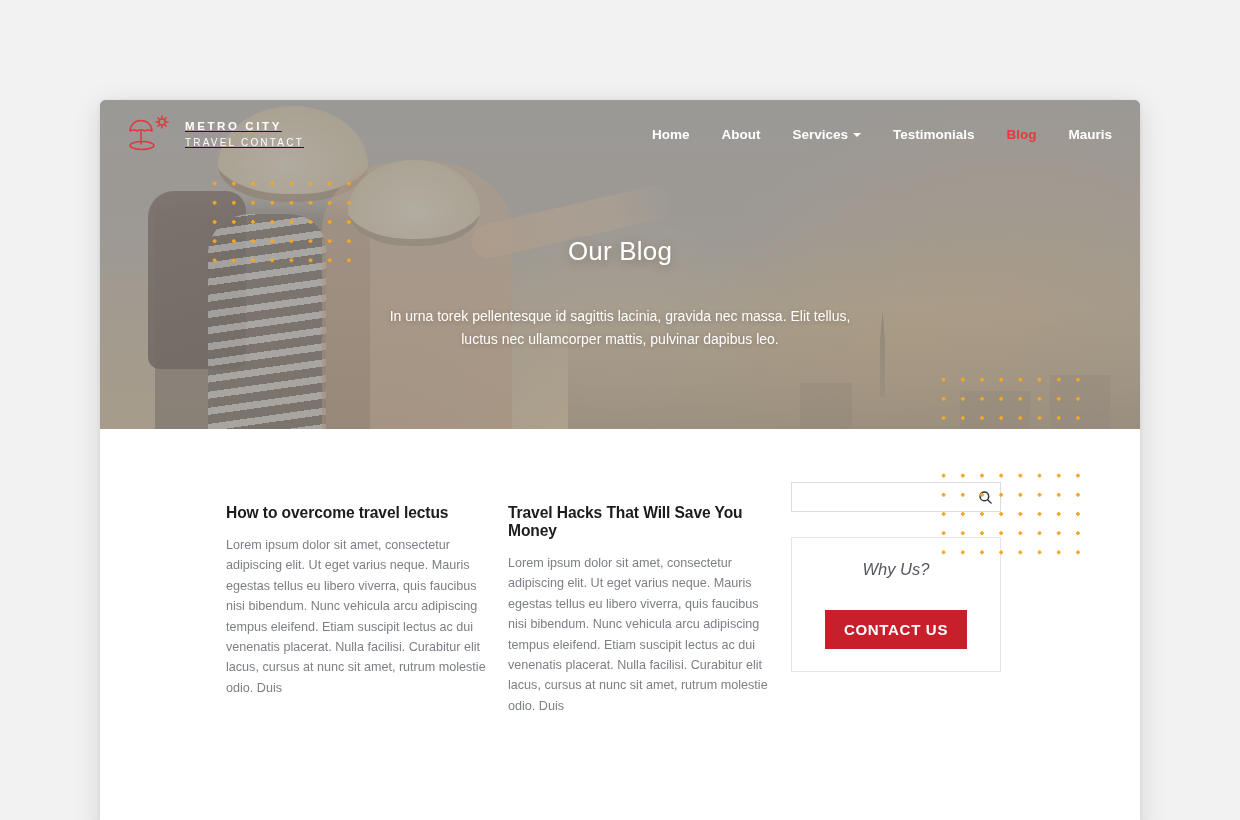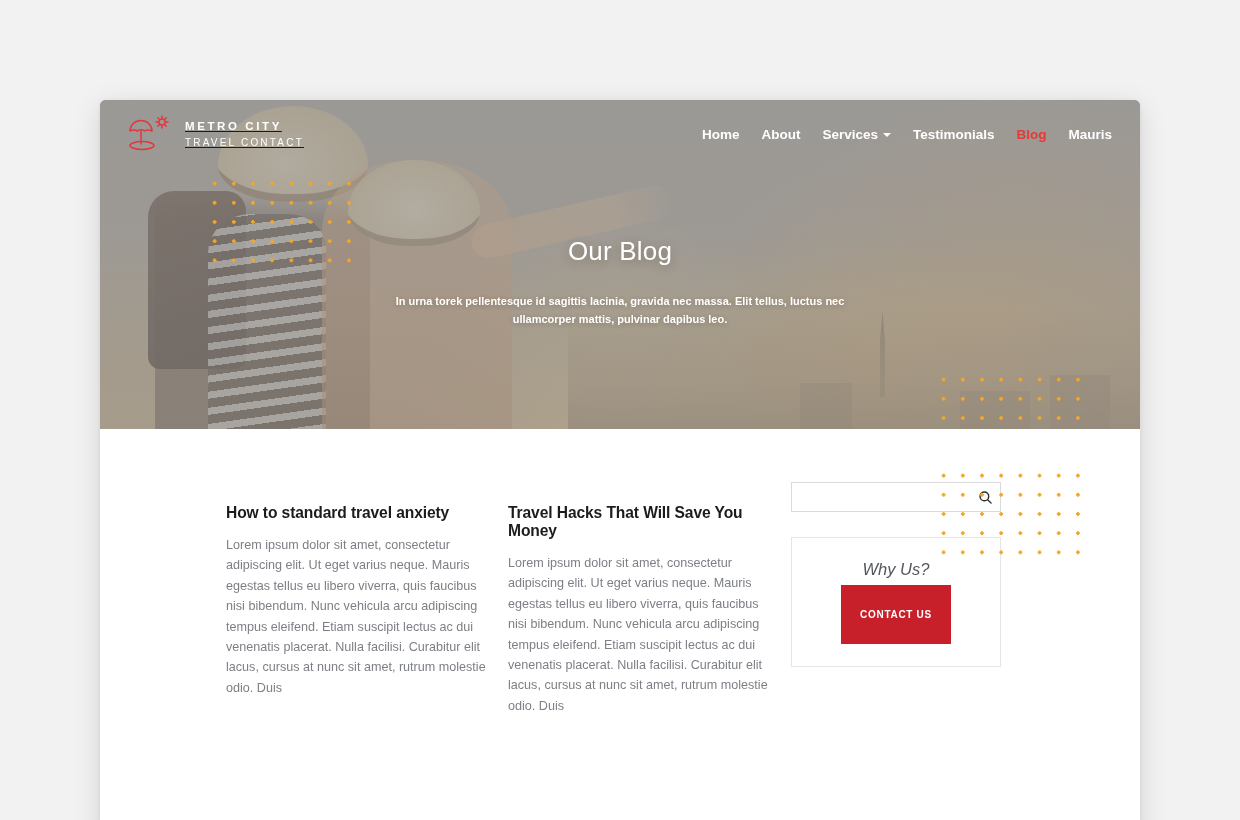--- a/index.html
+++ b/index.html
@@ -177,21 +177,21 @@
   .brand-mark { width: 46px; height: 40px; flex: none; }
   .brand-text {
     color: #ffffff;
     line-height: 1.42;
     font-size: 11.5px;
     letter-spacing: 2.6px;
     font-weight: 700;
   }
   .brand-text .line2 { font-size: 10px; letter-spacing: 2.2px; font-weight: 400; }
 
-  .main-nav { display: flex; align-items: center; gap: 22px; }
+  .main-nav { display: flex; align-items: center; gap: 32px; }
   .nav-link {
     color: #ffffff;
     font-size: 13.5px;
     font-weight: 700;
     text-decoration: none;
     white-space: nowrap;
     display: inline-flex;
     align-items: center;
     gap: 5px;
   }
@@ -214,26 +214,26 @@
     padding: 0 120px;
   }
   .hero-title {
     color: #ffffff;
     font-size: 26px;
     font-weight: 400;
     letter-spacing: 0.2px;
     text-shadow: 0 2px 10px rgba(80,60,40,0.35);
   }
   .hero-sub {
-    margin: 26px auto 0;
+    margin: 38px auto 0;
     max-width: 470px;
     color: #ffffff;
-    font-size: 11px;
+    font-size: 14px;
     line-height: 1.62;
-    font-weight: 700;
+    font-weight: 400;
     text-shadow: 0 1px 5px rgba(80,60,40,0.3);
   }
 
   
   .content {
     position: relative;
     display: flex;
     gap: 20px;
     padding: 53px 98px 0 126px;
     align-items: flex-start;
@@ -432,28 +432,28 @@
     font-weight: 400;
     font-style: italic;
   }
   .why-body {
     margin-top: 17px;
     font-size: 11.4px;
     line-height: 1.72;
     color: #8a8d93;
   }
   .contact-btn {
-    margin-top: 6px;
+    margin-top: 31px;
     display: inline-block;
     background: #c8202b;
     color: #ffffff;
-    font-size: 10px;
+    font-size: 15px;
     font-weight: 700;
     letter-spacing: 0.7px;
-    padding: 24px 19px;
+    padding: 11px 19px;
     border: 0;
     cursor: pointer;
     font-family: "Liberation Sans", sans-serif;
   }
 </style>
 </head>
 <body>
 
 <div class="page-frame">
 
@@ -533,21 +533,21 @@
         <a class="post-thumb" href="#">
           <span class="thumb-car"></span>
           <span class="thumb-car-hair"></span>
           <span class="thumb-car-mask"></span>
           <span class="thumb-car-shirt"></span>
           <span class="thumb-car-tee"></span>
           <span class="thumb-car-phone"></span>
           <span class="thumb-car-hands"></span>
           <span class="thumb-car-watch"></span>
         </a>
-        <h2 class="post-title">How to standard travel anxiety</h2>
+        <h2 class="post-title">How to overcome travel lectus</h2>
         <p class="post-body">Lorem ipsum dolor sit amet, consectetur adipiscing elit. Ut eget varius neque. Mauris egestas tellus eu libero viverra, quis faucibus nisi bibendum. Nunc vehicula arcu adipiscing tempus eleifend. Etiam suscipit lectus ac dui venenatis placerat. Nulla facilisi. Curabitur elit lacus, cursus at nunc sit amet, rutrum molestie odio. Duis</p>
       </article>
 
       <article class="post">
         <a class="post-thumb" href="#">
           <span class="thumb-pack"></span>
           <span class="thumb-pack-wood"></span>
           <span class="thumb-pack-clothes"></span>
           <span class="thumb-pack-paper"></span>
           <span class="thumb-pack-passport"></span>

